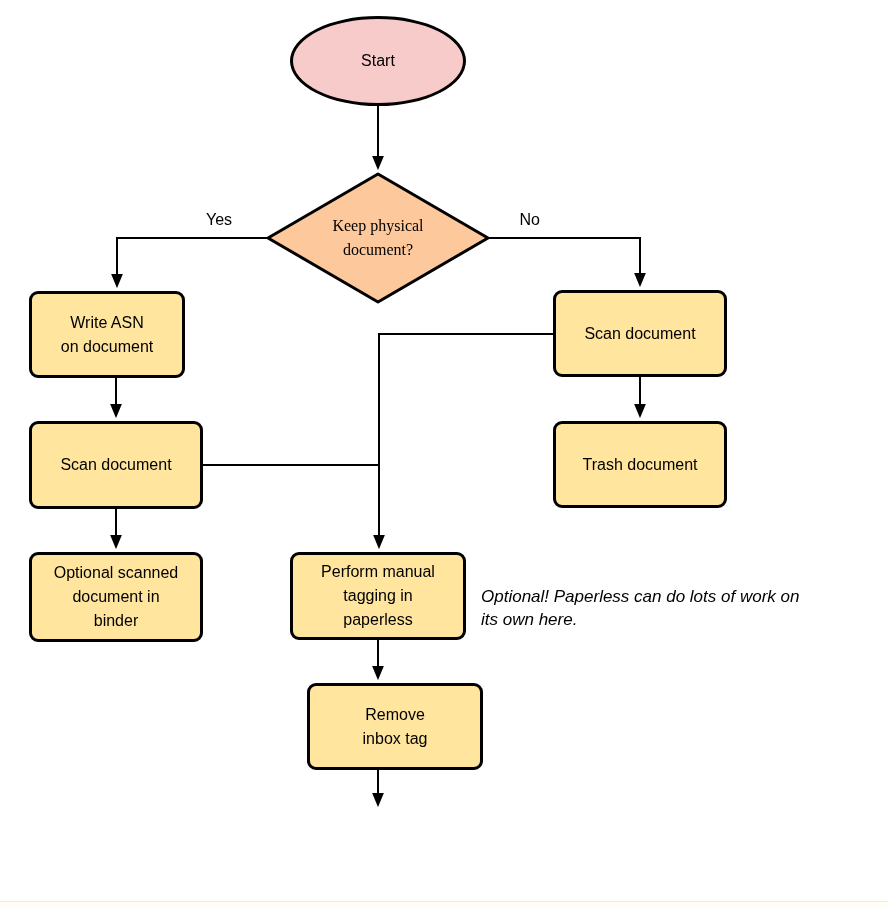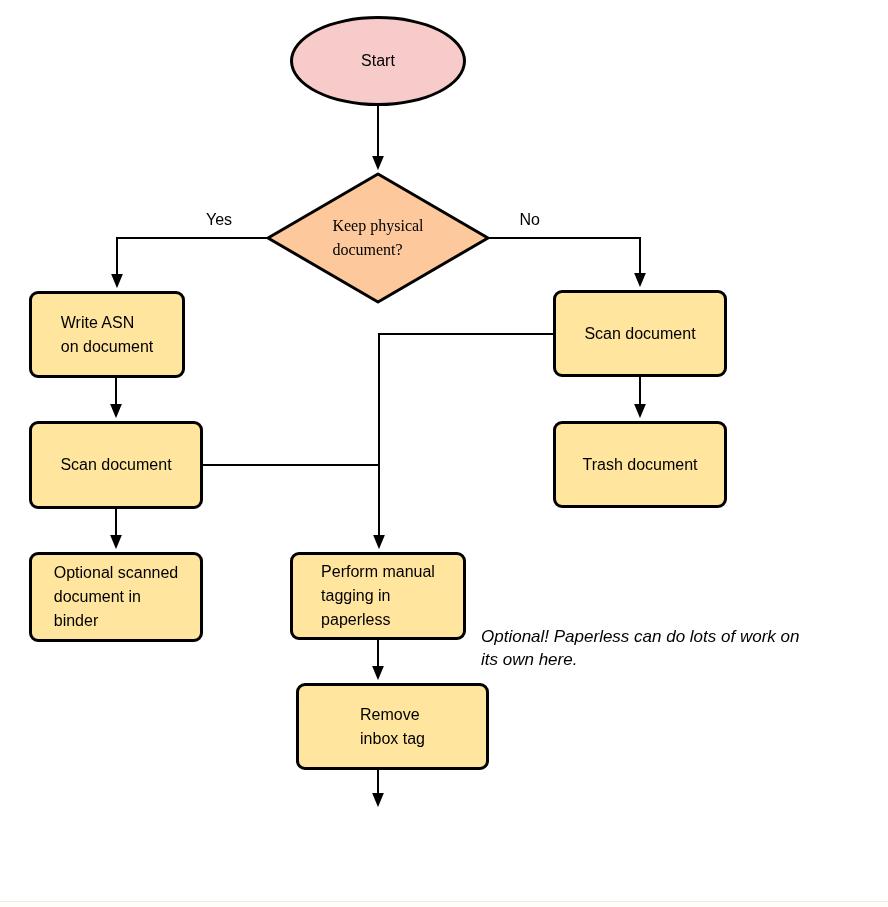--- a/index.html
+++ b/index.html
@@ -7,38 +7,38 @@
     position:relative;width:888px;height:907px;overflow:hidden;
     font-family:"Liberation Sans", sans-serif;color:var(--text,#000);
     background:#ffffff;
   }
   svg.underlay{position:absolute;left:0;top:0;z-index:0;}
   .edge{stroke:var(--stroke,#000);stroke-width:2;fill:none;}
   .diamond{fill:var(--decision-fill,#fdc99c);stroke:var(--stroke,#000);stroke-width:3;stroke-linejoin:round;}
   .arrowhead{fill:var(--stroke,#000);}
   .node{
     position:absolute;z-index:1;display:flex;align-items:center;justify-content:center;
-    box-sizing:border-box;font-size:16px;line-height:24px;
+    text-align:center;box-sizing:border-box;font-size:16px;line-height:24px;
   }
   .rect{
     background:var(--process-fill,#ffe59e);
     border:3px solid var(--stroke,#000);border-radius:9px;
   }
   .ellipse{
     background:var(--terminator-fill,#f8cbcb);
     border:3px solid var(--stroke,#000);border-radius:50%;
   }
   .decision-label{z-index:2;font-family:Liberation Serif, serif;}
   .node-label{white-space:pre-line;}
   .edge-label{
     position:absolute;z-index:2;font-size:16px;line-height:18px;
   }
   .annotation{
     position:absolute;z-index:2;font-size:17px;line-height:23px;
-    font-style:italic;white-space:pre-line;margin-top:40px;
+    font-style:italic;white-space:pre-line;
   }
   .bottom-edge{
     position:absolute;left:0;top:901px;width:888px;height:6px;
     background:#fffdf6;border-top:1px solid #ececec;z-index:3;
   }
 </style>
 </head>
 <body>
 
 <div class="canvas">
@@ -98,21 +98,21 @@
   <div class="node rect" style="left:290px;top:552px;width:176px;height:88px">
     <span class="node-label">Perform manual
 tagging in
 paperless</span>
   </div>
 
   <div class="node rect" style="left:553px;top:421px;width:174px;height:87px">
     <span class="node-label">Trash document</span>
   </div>
 
-  <div class="node rect" style="left:296px;top:683px;width:193px;height:87px">
+  <div class="node rect" style="left:307px;top:683px;width:176px;height:87px">
     <span class="node-label">Remove
 inbox tag</span>
   </div>
 
 
   <div class="annotation" style="left:481px;top:585px;width:402px">Optional! Paperless can do lots of work on
 its own here.</div>
 
   <div class="bottom-edge"></div>
 

